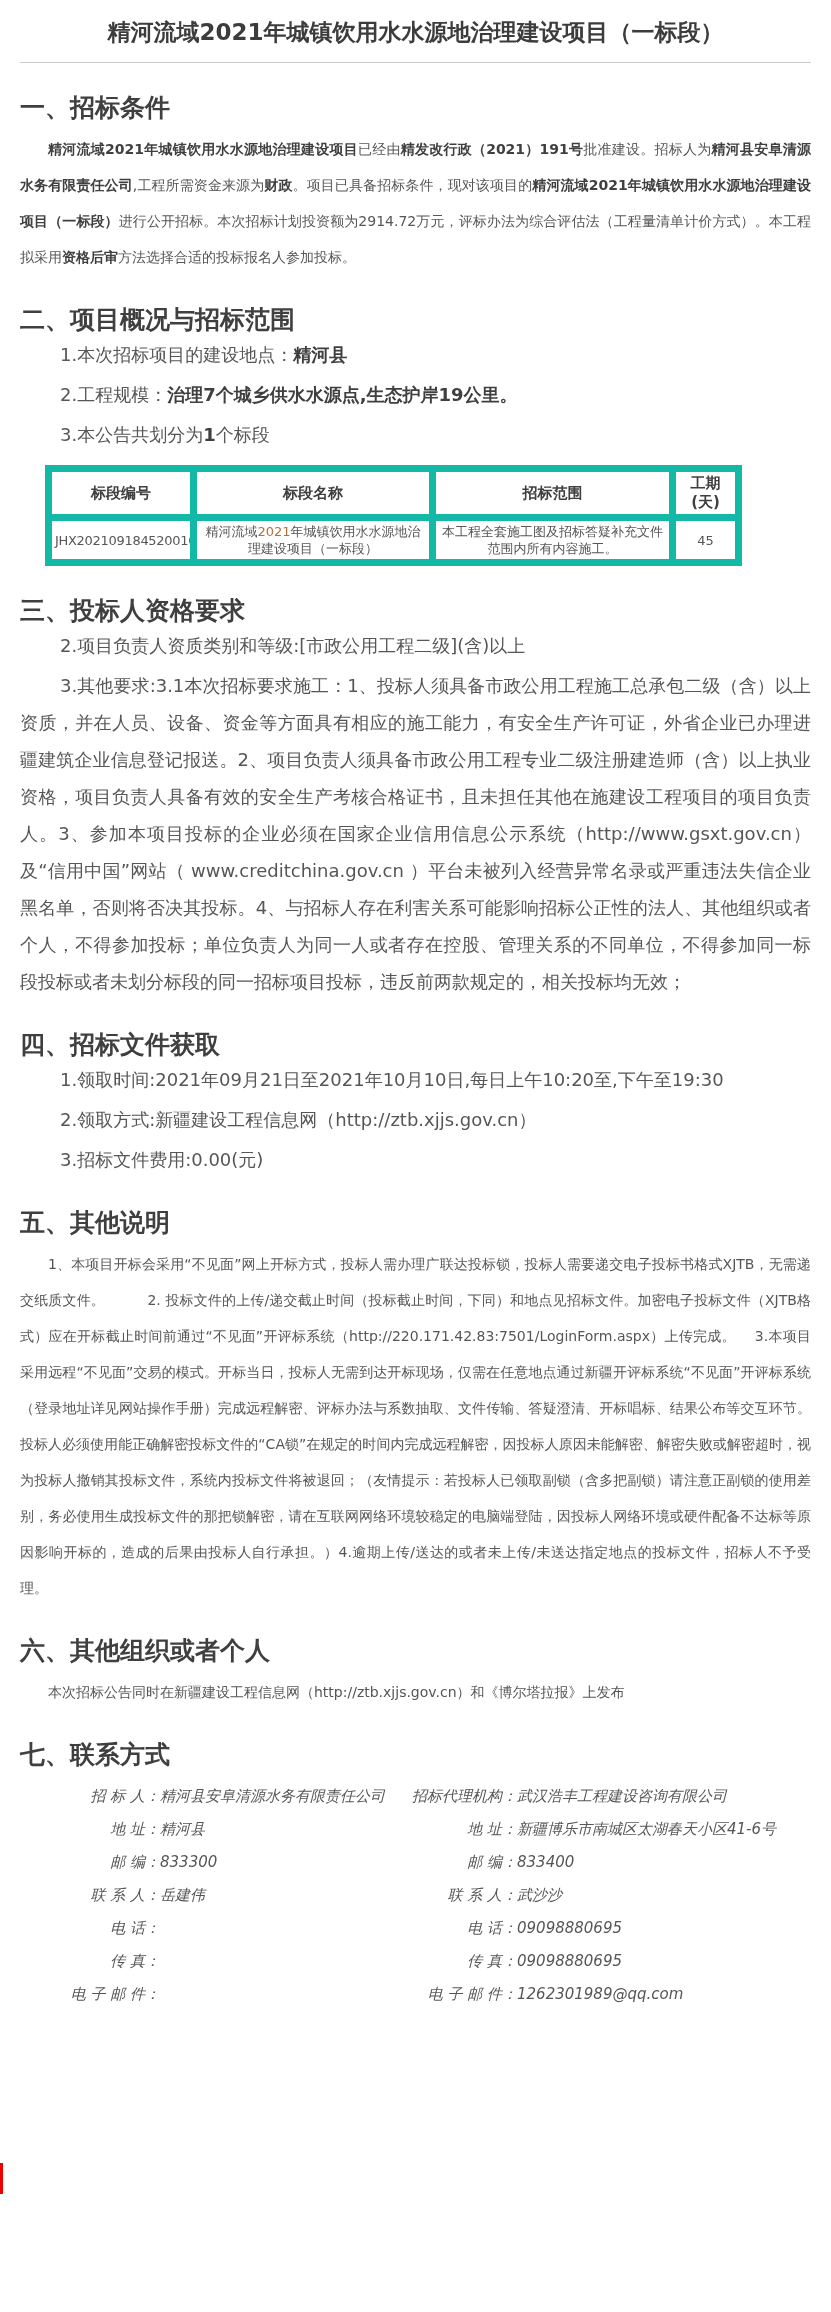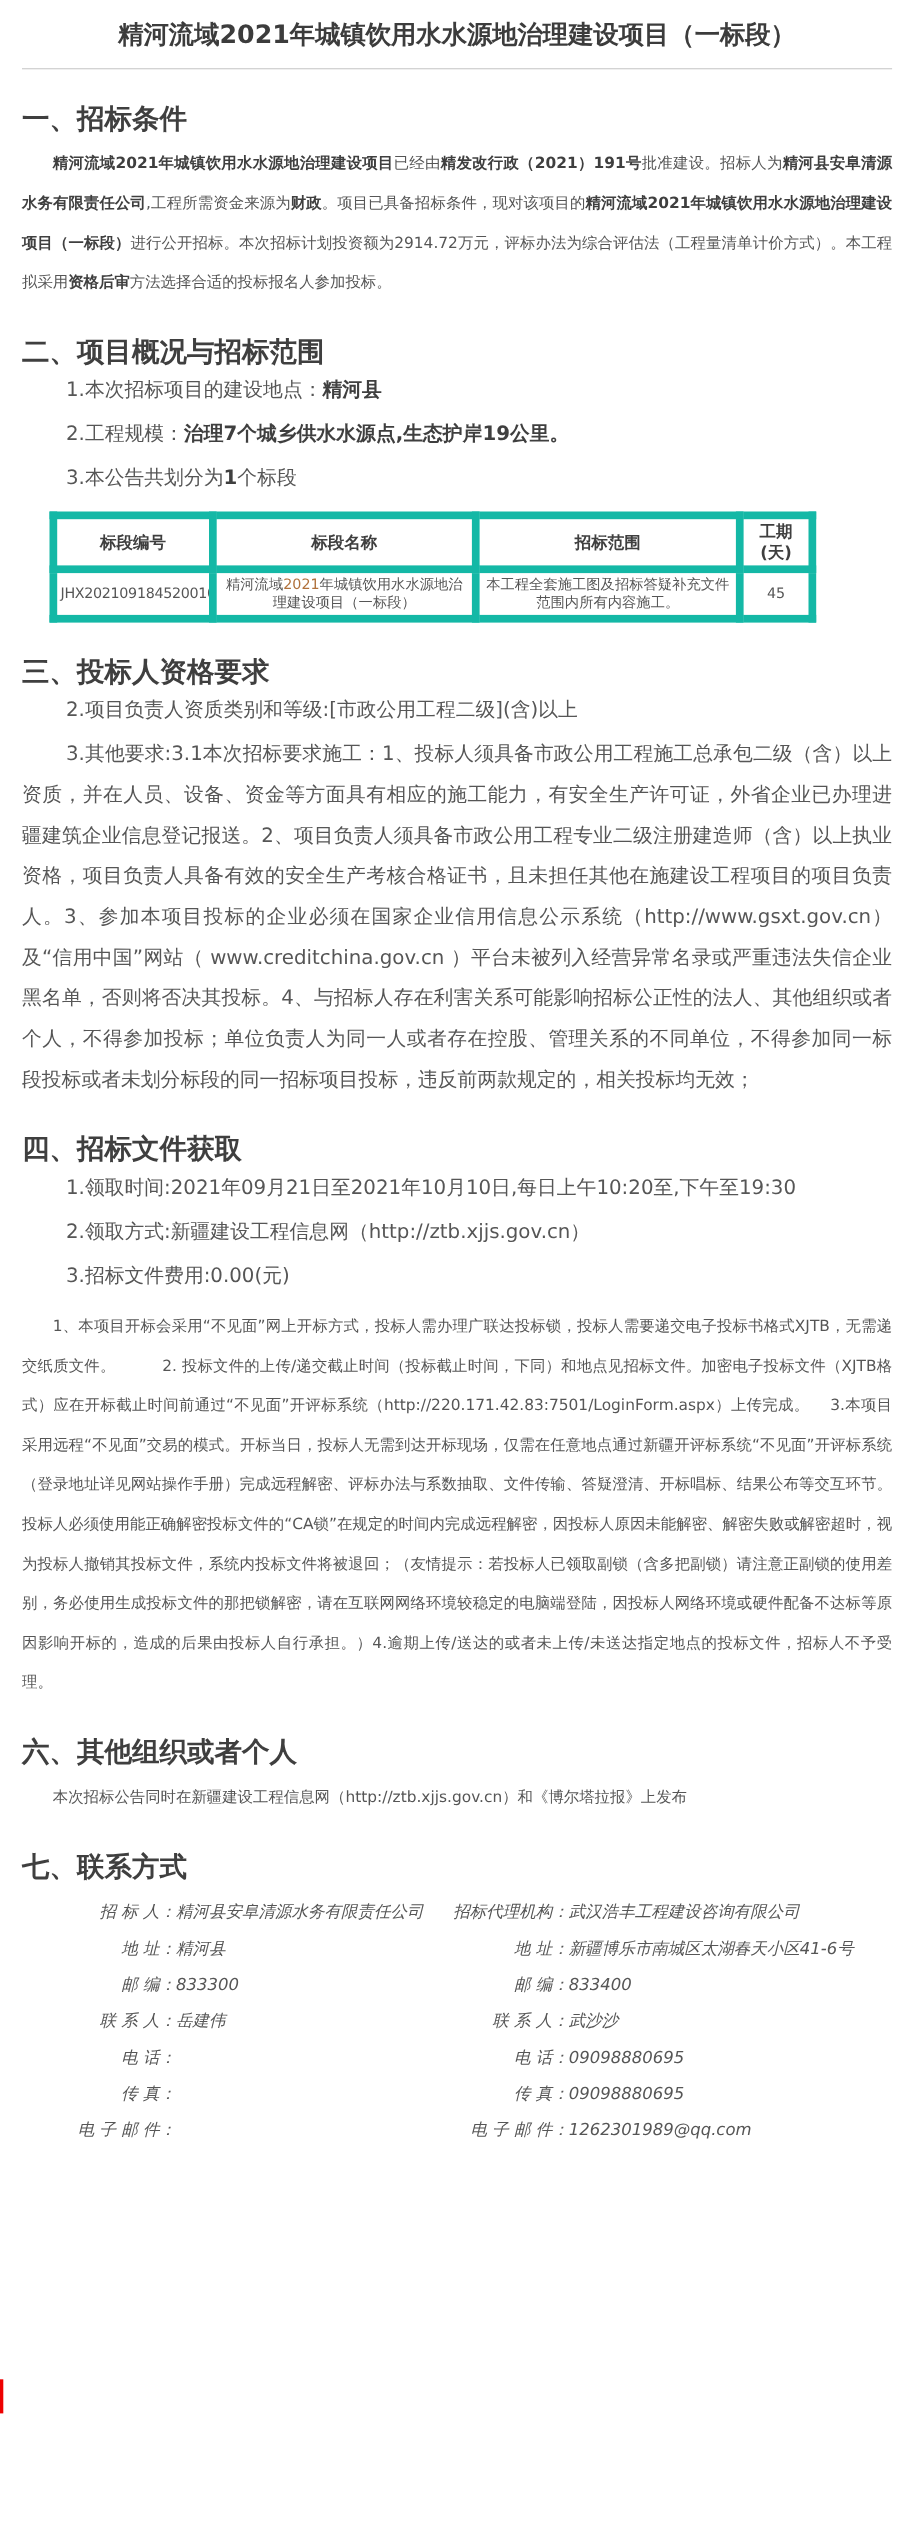--- a/index.html
+++ b/index.html
@@ -90,20 +90,21 @@
 
   <h2 class="sec-heading">三、投标人资格要求</h2>
   <p class="item-para">2.项目负责人资质类别和等级:[市政公用工程二级](含)以上</p>
   <p class="item-para">3.其他要求:3.1本次招标要求施工：1、投标人须具备市政公用工程施工总承包二级（含）以上资质，并在人员、设备、资金等方面具有相应的施工能力，有安全生产许可证，外省企业已办理进疆建筑企业信息登记报送。2、项目负责人须具备市政公用工程专业二级注册建造师（含）以上执业资格，项目负责人具备有效的安全生产考核合格证书，且未担任其他在施建设工程项目的项目负责人。3、参加本项目投标的企业必须在国家企业信用信息公示系统（http://www.gsxt.gov.cn）及“信用中国”网站（ www.creditchina.gov.cn ）平台未被列入经营异常名录或严重违法失信企业黑名单，否则将否决其投标。4、与招标人存在利害关系可能影响招标公正性的法人、其他组织或者个人，不得参加投标；单位负责人为同一人或者存在控股、管理关系的不同单位，不得参加同一标段投标或者未划分标段的同一招标项目投标，违反前两款规定的，相关投标均无效；</p>
 
   <h2 class="sec-heading">四、招标文件获取</h2>
   <p class="item-para">1.领取时间:2021年09月21日至2021年10月10日,每日上午10:20至,下午至19:30</p>
   <p class="item-para">2.领取方式:新疆建设工程信息网（http://ztb.xjjs.gov.cn）</p>
   <p class="item-para">3.招标文件费用:0.00(元)</p>
 
+  <h2 class="sec-heading">五、其他说明</h2>
   <p class="body-para">1、本项目开标会采用“不见面”网上开标方式，投标人需办理广联达投标锁，投标人需要递交电子投标书格式XJTB，无需递交纸质文件。　　　2. 投标文件的上传/递交截止时间（投标截止时间，下同）和地点见招标文件。加密电子投标文件（XJTB格式）应在开标截止时间前通过“不见面”开评标系统（http://220.171.42.83:7501/LoginForm.aspx）上传完成。　 3.本项目采用远程“不见面”交易的模式。开标当日，投标人无需到达开标现场，仅需在任意地点通过新疆开评标系统“不见面”开评标系统（登录地址详见网站操作手册）完成远程解密、评标办法与系数抽取、文件传输、答疑澄清、开标唱标、结果公布等交互环节。投标人必须使用能正确解密投标文件的“CA锁”在规定的时间内完成远程解密，因投标人原因未能解密、解密失败或解密超时，视为投标人撤销其投标文件，系统内投标文件将被退回；（友情提示：若投标人已领取副锁（含多把副锁）请注意正副锁的使用差别，务必使用生成投标文件的那把锁解密，请在互联网网络环境较稳定的电脑端登陆，因投标人网络环境或硬件配备不达标等原因影响开标的，造成的后果由投标人自行承担。）4.逾期上传/送达的或者未上传/未送达指定地点的投标文件，招标人不予受理。</p>
 
   <h2 class="sec-heading">六、其他组织或者个人</h2>
   <p class="body-para">本次招标公告同时在新疆建设工程信息网（http://ztb.xjjs.gov.cn）和《博尔塔拉报》上发布</p>
 
   <h2 class="sec-heading">七、联系方式</h2>
   <div class="contact">
     <div class="crow">
       <span class="cl-label">招 标 人：</span>
       <span class="cl-value">精河县安阜清源水务有限责任公司</span>

